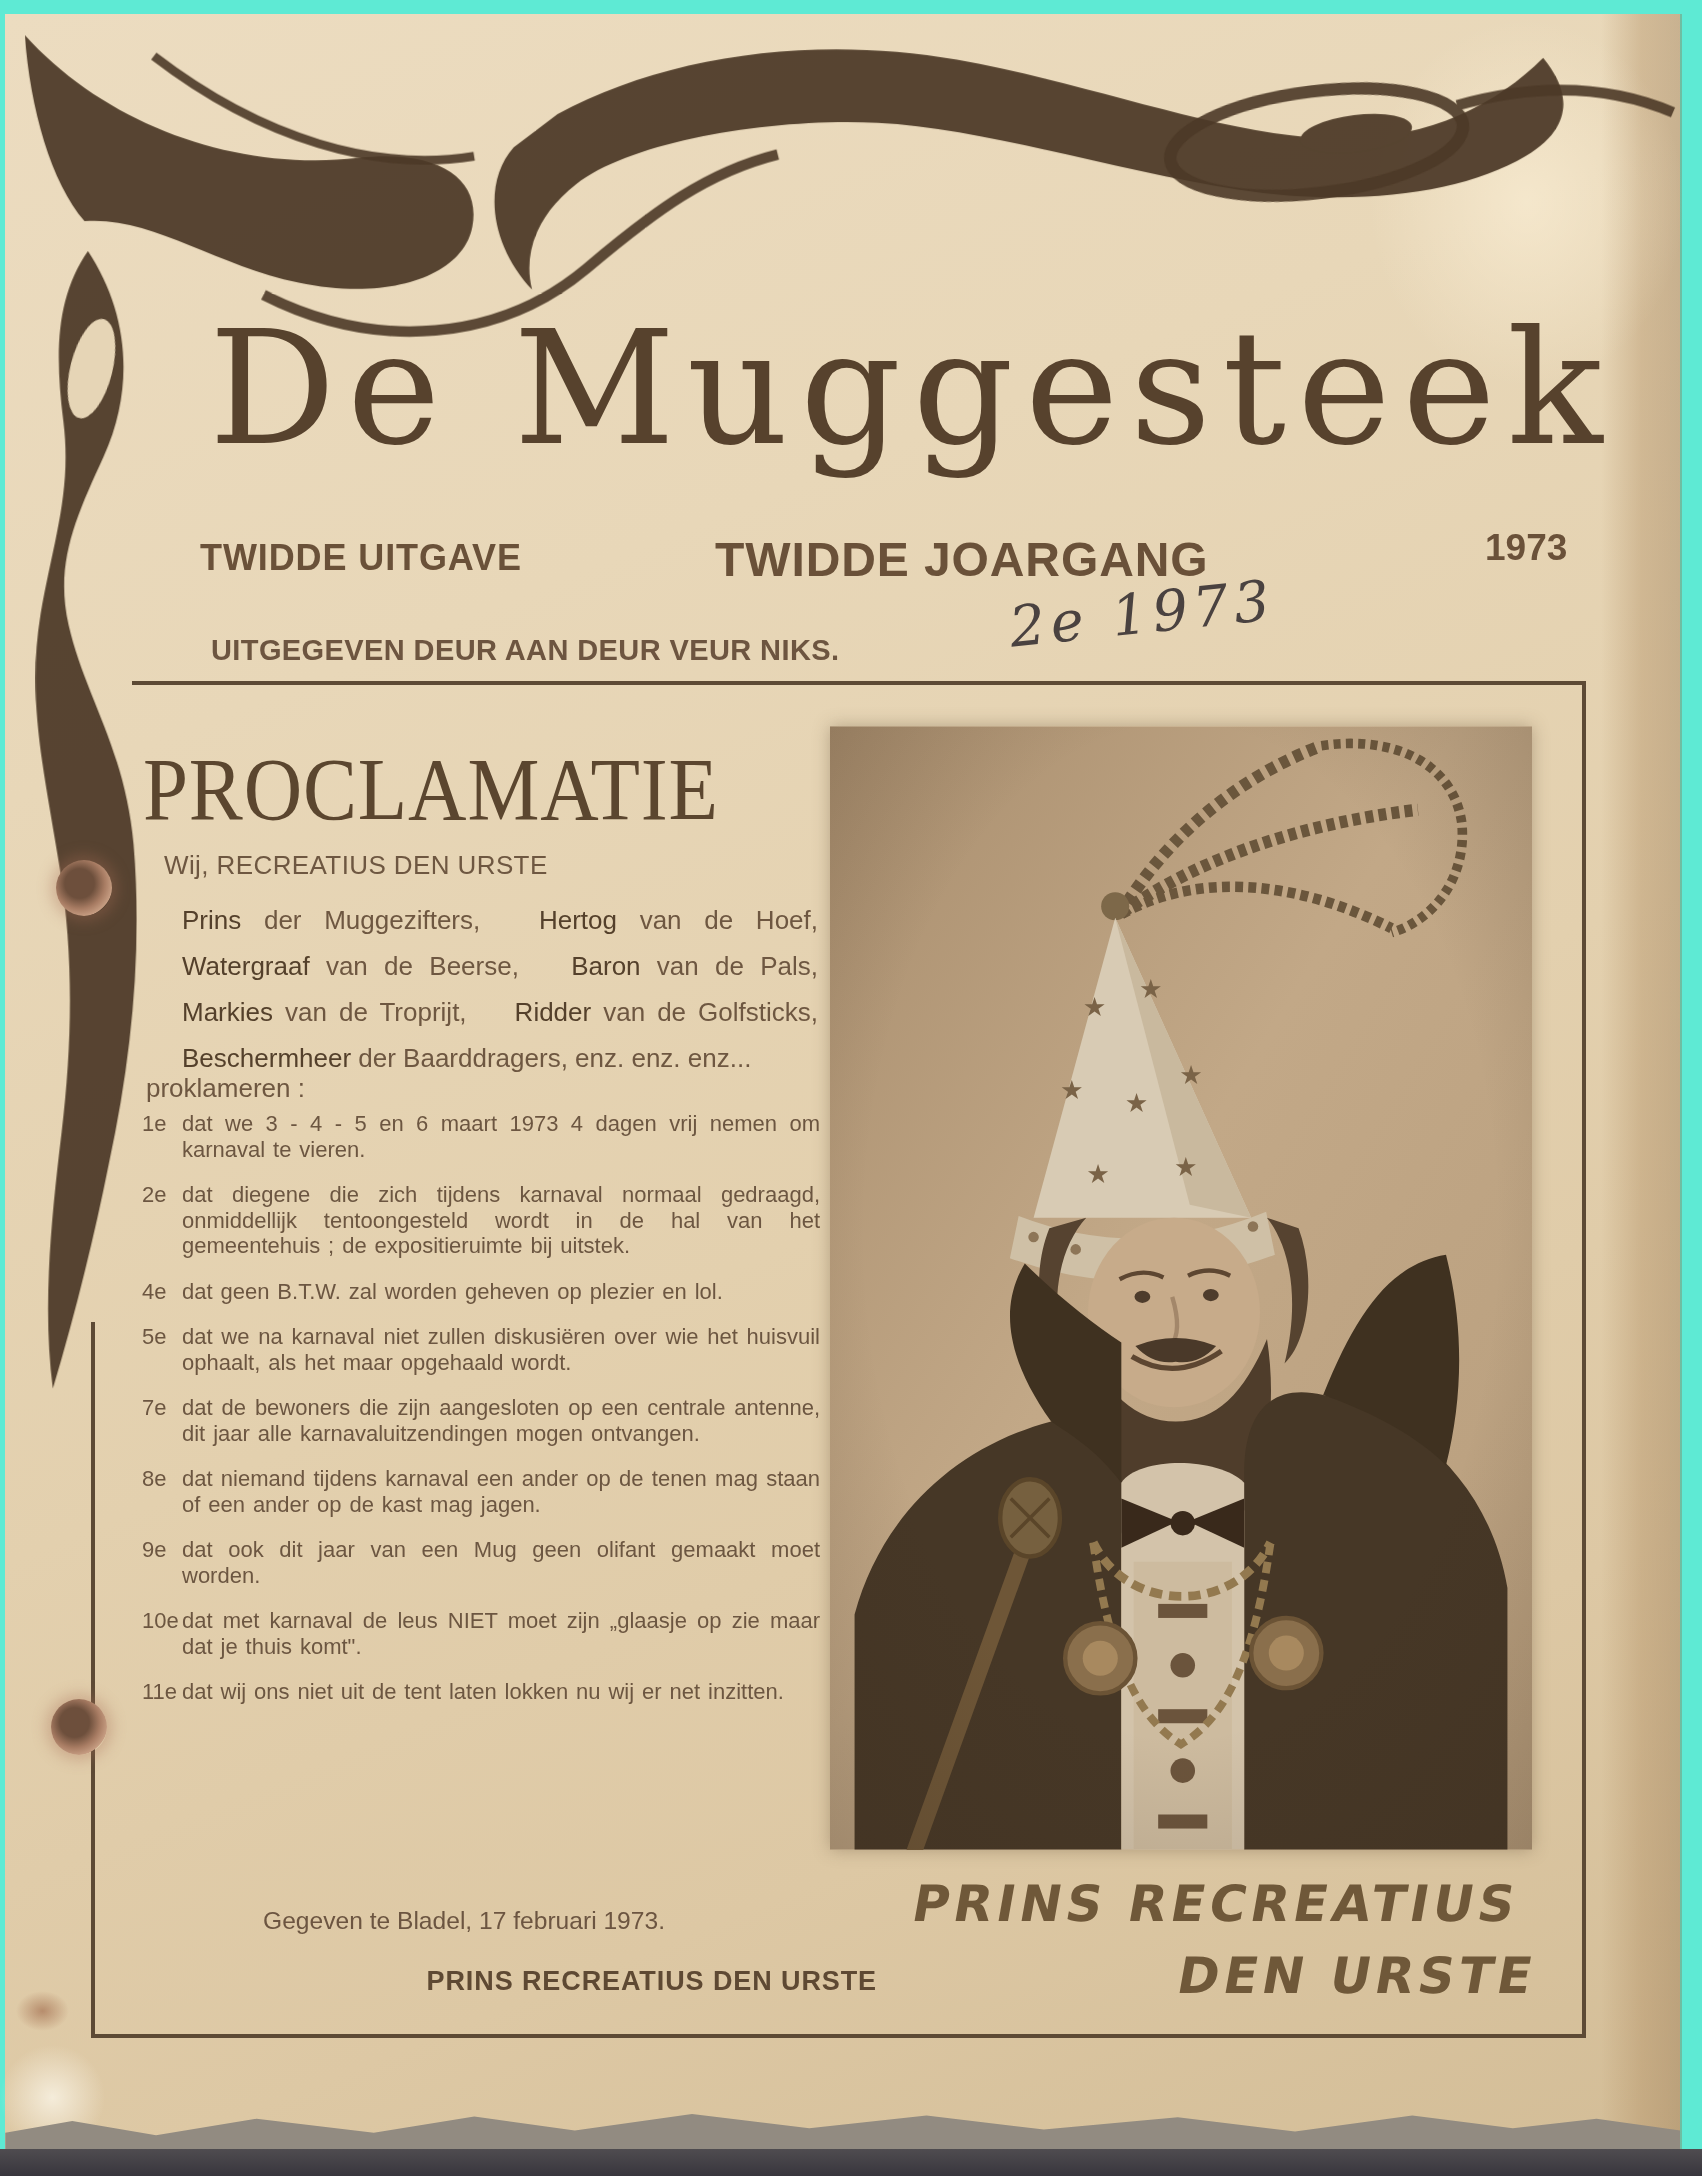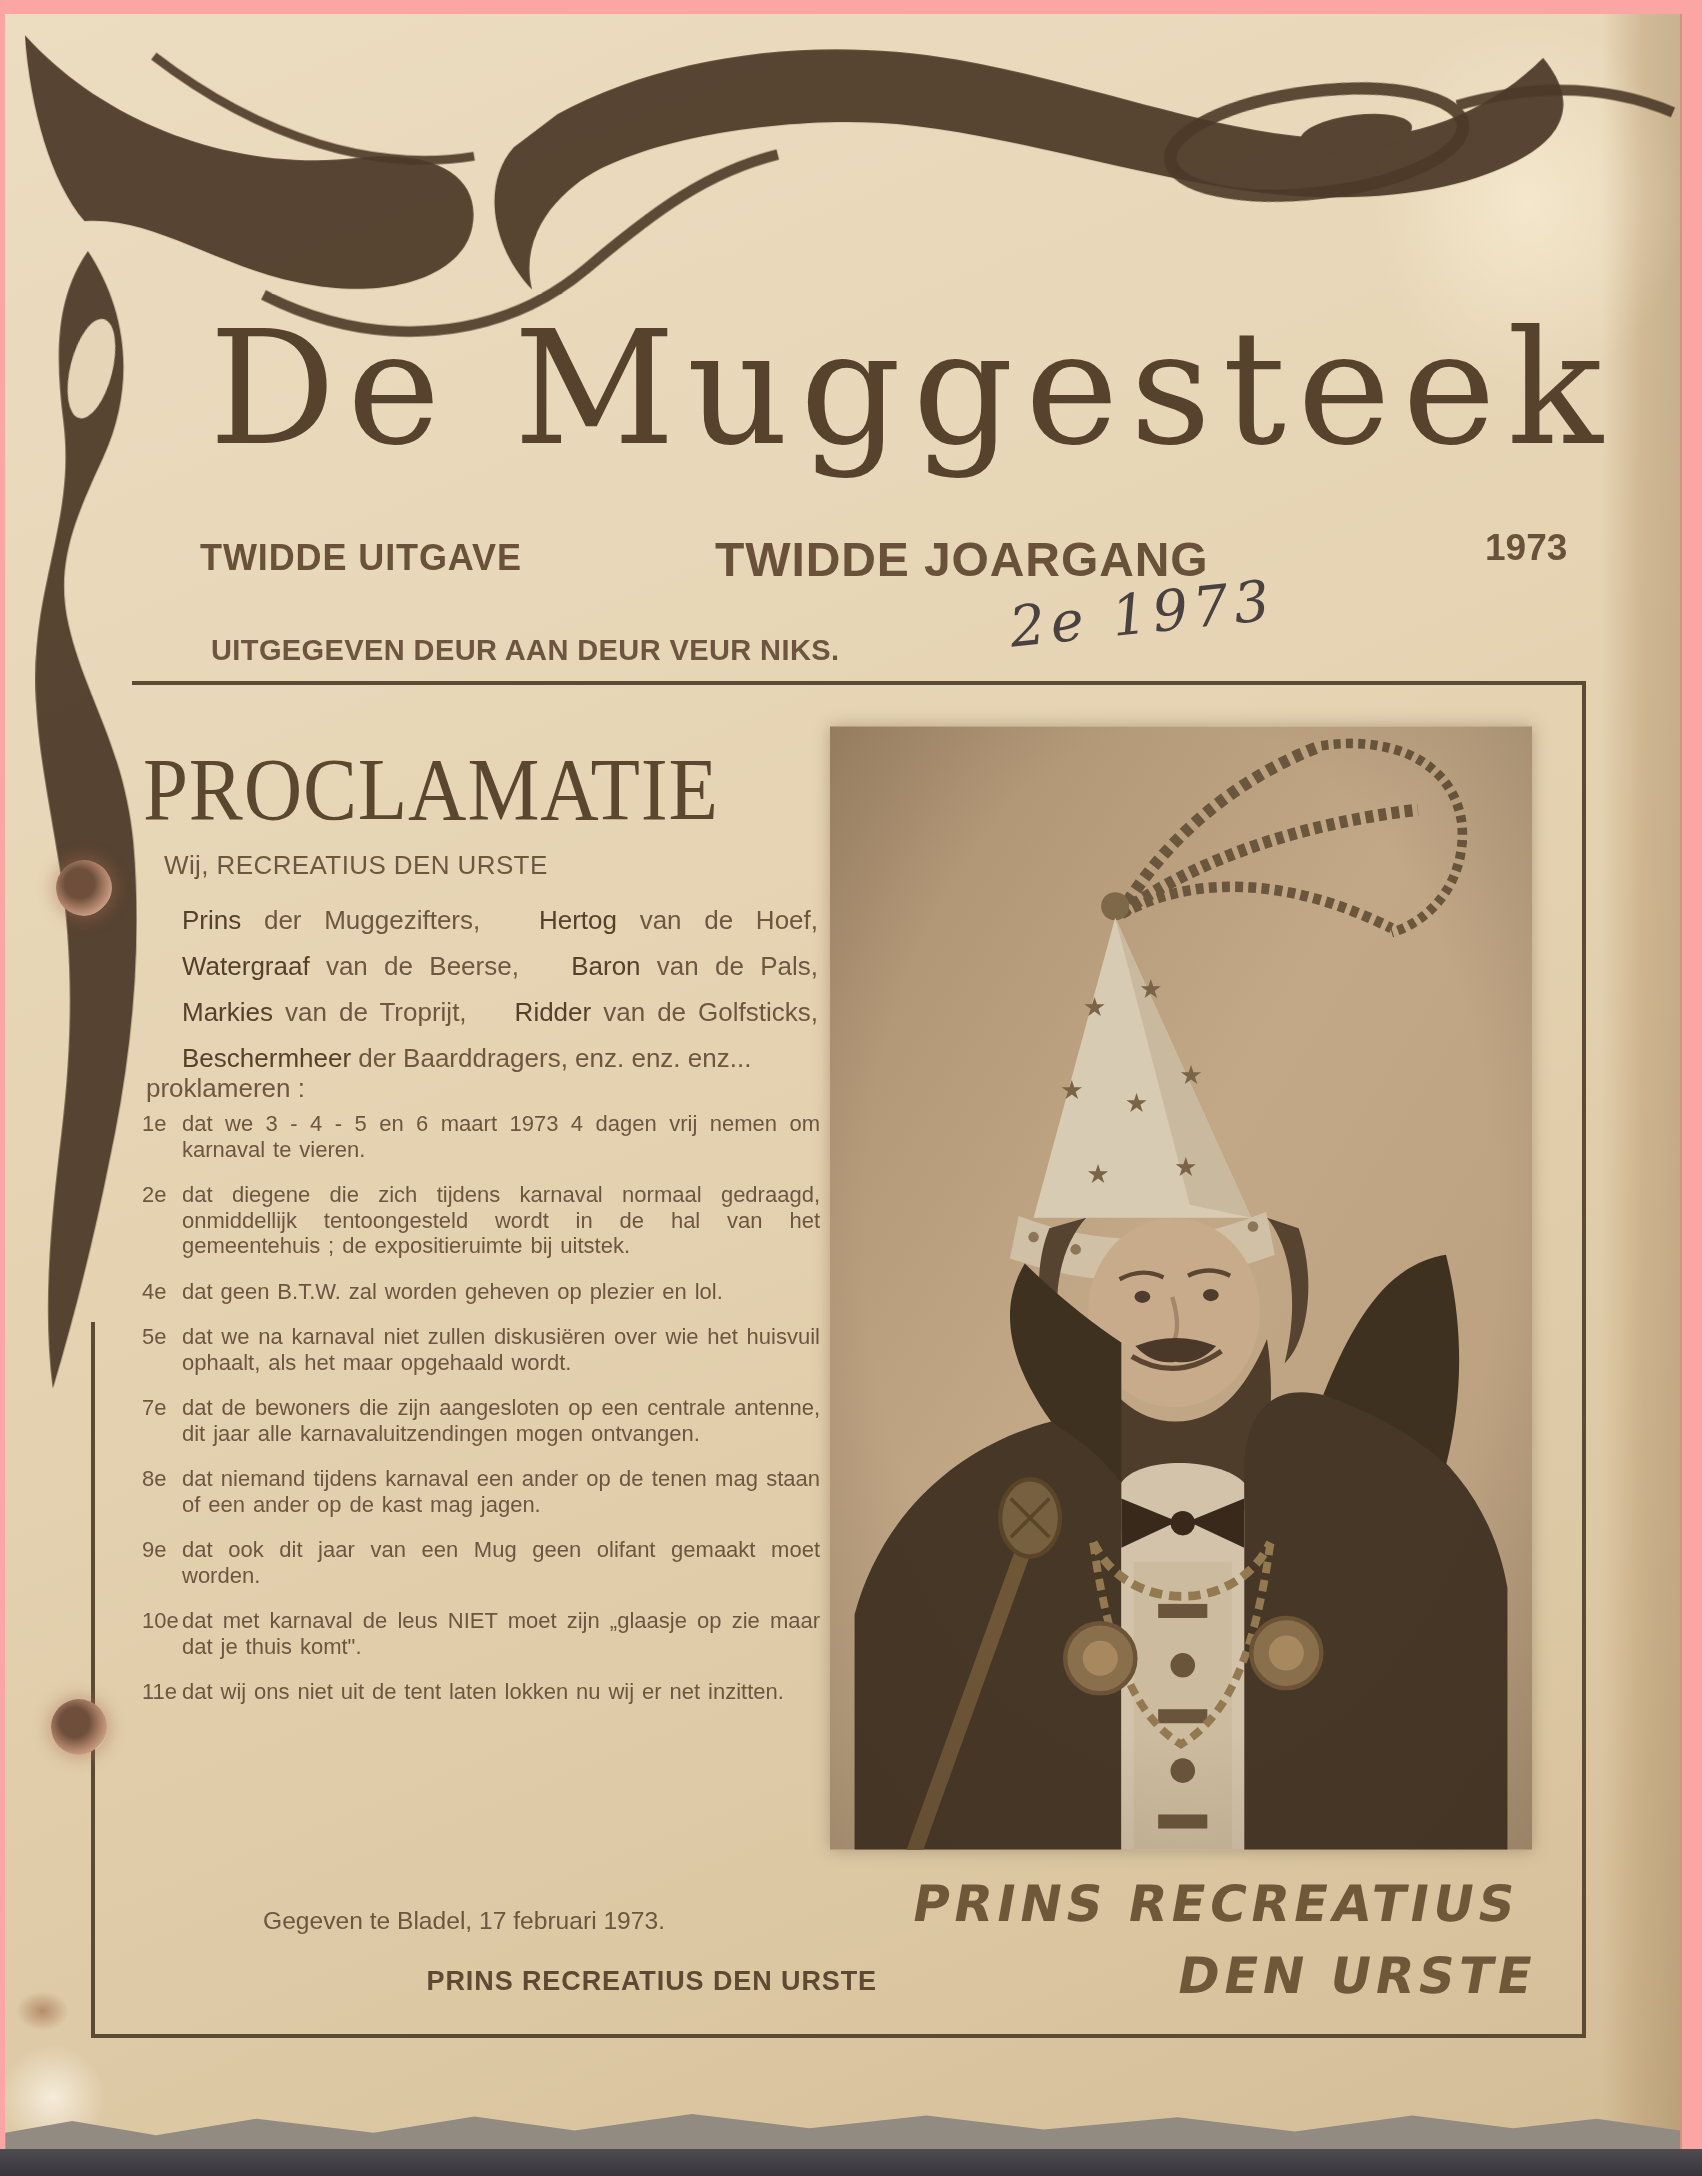--- a/index.html
+++ b/index.html
@@ -1,16 +1,16 @@
 <!DOCTYPE html>
 <html style="font-size:14px"><head>
 <meta charset="utf-8">
 <style>
   html,body{margin:0;padding:0;background:#17100a;}
-  .page{position:relative;width:1703px;height:2177px;background:#fca5a5;overflow:hidden;
+  .page{position:relative;width:1703px;height:2177px;background:#5eead4;overflow:hidden;
         font-family:"Liberation Sans",sans-serif;}
   .paper{position:absolute;left:5.3px;top:14px;width:1675px;height:2138px;
          background:linear-gradient(158deg,#ecdcc0 0%,#e8d7b8 28%,#e3d0ae 55%,#ddc8a4 78%,#d3bd97 100%);}
   .edge-band{position:absolute;left:1601px;top:14px;width:81px;height:2138px;
          background:linear-gradient(90deg,rgba(190,160,120,0) 0%,rgba(176,142,99,0.40) 50%,rgba(140,106,68,0.35) 100%);}
   .stain-tr{position:absolute;left:1369px;top:17.6px;width:316px;height:369px;
          background:radial-gradient(closest-side,rgba(255,244,220,0.55),rgba(255,244,220,0)); }
   .stain-bl{position:absolute;left:0px;top:2045px;width:105px;height:105px;
          background:radial-gradient(closest-side,rgba(247,240,224,0.9),rgba(247,240,224,0));}
   .rust-spot{position:absolute;left:16px;top:1991px;width:53px;height:40px;border-radius:50%;

